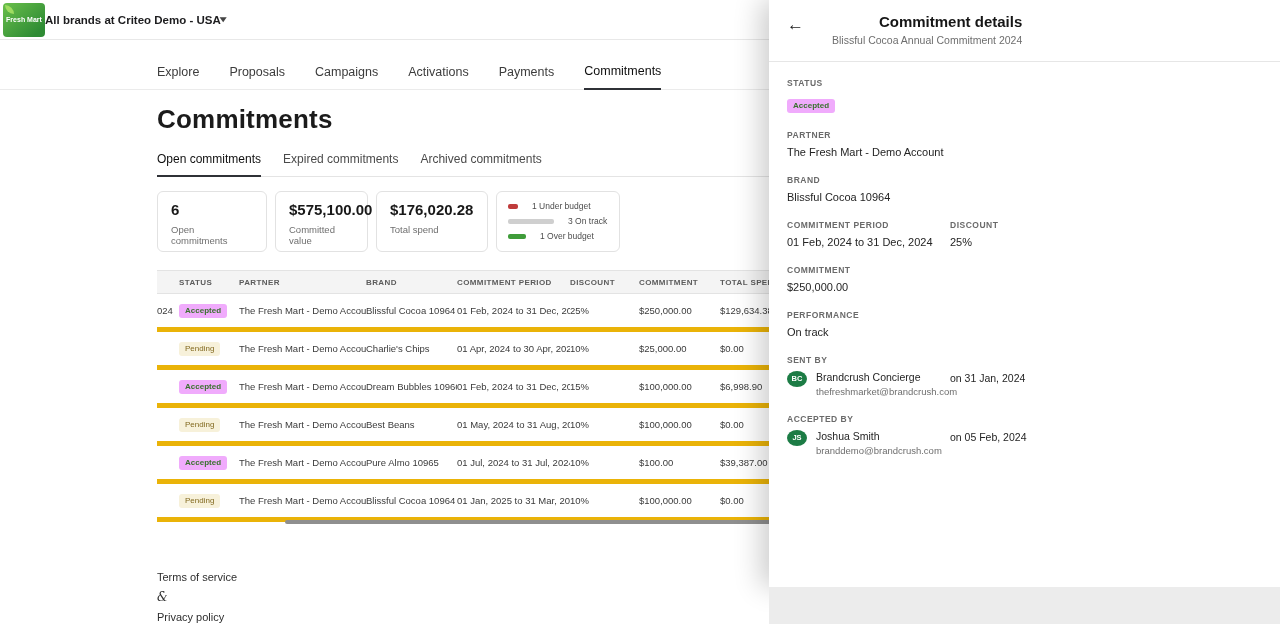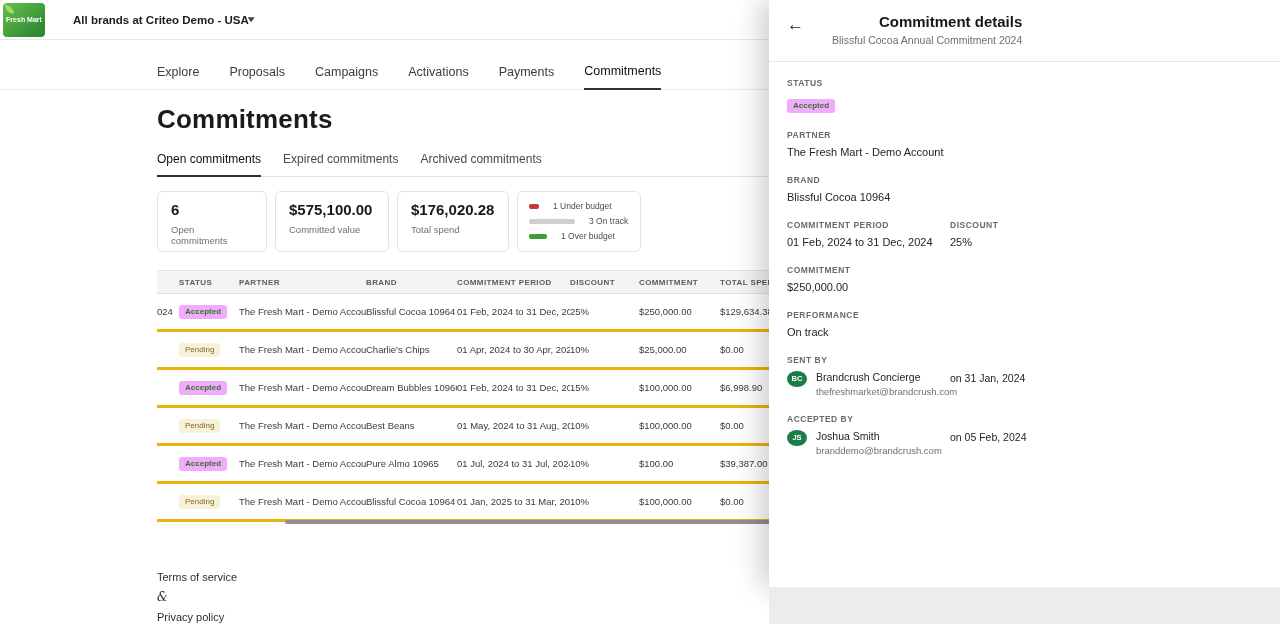--- a/index.html
+++ b/index.html
@@ -6,21 +6,21 @@
   html,body { width:1280px; height:624px; overflow:hidden; }
   body { font-family:"Liberation Sans", sans-serif; background:#fff; position:relative; color:#2b2b2b; }
 
   
   .topbar { height:40px; border-bottom:1px solid #e8e8e8; display:flex; align-items:center; padding-left:3px; }
   .logo { position:relative; width:42px; height:34px; border-radius:4px;
           background:linear-gradient(140deg,#6abf4b 0%,#2e8b34 85%);
           color:#fff; font-size:7px; font-weight:bold; display:flex; align-items:center; justify-content:center;
           text-align:center; cursor:pointer; overflow:hidden; }
   .logo-leaf { position:absolute; top:2px; left:2px; width:9px; height:9px; background:#9fdc61; border-radius:0 9px 0 9px; }
-  .brand-selector { margin-left:28px; display:flex; align-items:flex-start; background:none; border:none;
+  .brand-selector { display:flex; align-items:flex-start; background:none; border:none;
                     font-family:inherit; font-size:11.5px; font-weight:bold; color:#1d1d1f; cursor:pointer; }
   .chev { font-size:9px; color:#444; transform:scaleX(1.4); }
 
   
   .mainnav { height:50px; display:flex; align-items:flex-end; gap:30px; padding-left:157px; border-bottom:1px solid #ebebeb; }
   .mainnav a { font-size:12.5px; color:#3c3c3c; text-decoration:none; padding-bottom:10px; cursor:pointer; }
   .mainnav a.active { color:#101010; border-bottom:2px solid #2f3136; margin-bottom:-1px; }
 
   
   .content { padding-left:157px; }
@@ -28,33 +28,33 @@
 
   .tabs { display:flex; gap:22px; border-bottom:1px solid #e4e4e4; }
   .tab { font-size:12px; color:#4a4a4a; padding-bottom:9px; cursor:pointer; }
   .tab.active { color:#101010; border-bottom:2px solid #2f3136; margin-bottom:-1px; }
 
   
   .cards { display:flex; gap:8px; margin-top:14px; }
   .card { border:1px solid #e2e2e2; border-radius:6px; height:61px; padding:9px 13px; }
   .card .v { font-size:15px; font-weight:bold; color:#181818; }
   .card .l { font-size:9.5px; color:#6f6f6f; margin-top:6px; }
-  .card.c1 { width:110px; } .card.c2 { width:114px; } .card.c3 { width:112px; }
+  .card.c1 { width:110px; } .card.c2 { width:93px; } .card.c3 { width:112px; }
   .card.budget { width:124px; padding:9px 11px; }
   .brow { display:flex; align-items:center; gap:14px; margin-bottom:5px; }
   .brow:last-child { margin-bottom:0; }
   .bbar { height:5px; border-radius:2px; flex:none; }
   .btxt { font-size:8.5px; color:#4c4c4c; white-space:nowrap; }
 
   
   .tbl { margin-top:18px; width:900px; }
   .thead, .trow { display:grid; grid-template-columns:22px 60px 127px 91px 113px 69px 81px 1fr; align-items:center; }
   .thead { height:24px; background:#f4f4f4; border-top:1px solid #e3e3e3; border-bottom:1px solid #e3e3e3; }
   .th { font-size:8px; font-weight:bold; color:#5c5c5c; letter-spacing:.4px; white-space:nowrap; padding-right:4px; }
-  .trow { height:38px; border-bottom:3px solid #eab308; font-size:9.5px; color:#3a3a3a; cursor:pointer; background:#fff; }
+  .trow { height:38px; border-bottom:5px solid #eab308; font-size:9.5px; color:#3a3a3a; cursor:pointer; background:#fff; }
   .cell { white-space:nowrap; overflow:hidden; padding-right:6px; }
   .badge { display:inline-block; font-size:8px; padding:2.5px 6px; border-radius:3px; background:#ededed; color:#444; }
   .badge.accepted { background:#f0abfc; color:#39722e;font-weight:bold; }
   .badge.pending  { background:#f7f1da; color:#82691f; }
 
   .hscroll { position:relative; height:5px; margin-top:-2px; width:900px; }
   .hthumb { position:absolute; left:128px; top:0; width:610px; height:4px; background:#8f8f8f; border-radius:2px; cursor:pointer; }
 
   
   .page-footer { position:absolute; left:157px; top:571px; display:flex; align-items:baseline; gap:7px; font-size:11px;flex-direction:column; }

